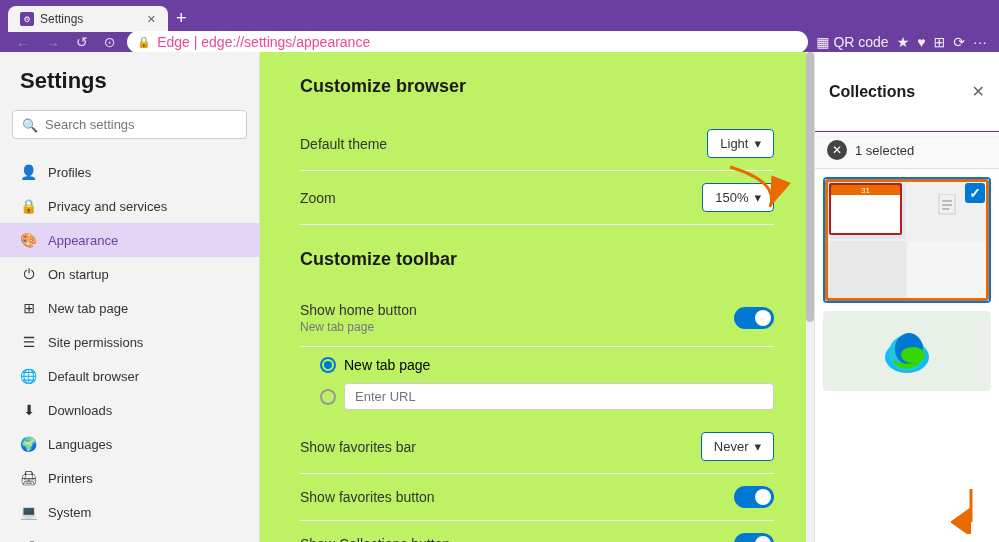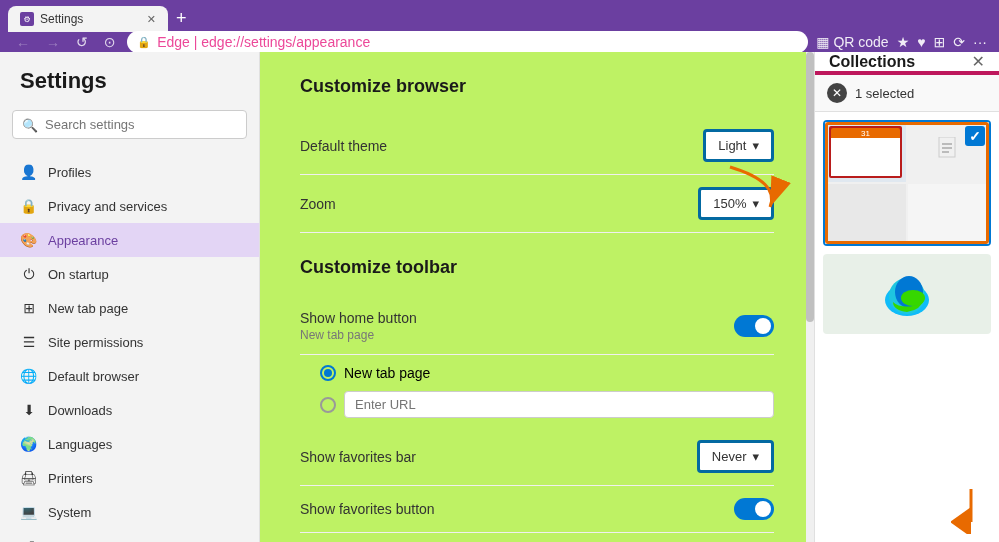--- a/index.html
+++ b/index.html
@@ -33,35 +33,35 @@
     .nav-item { display: flex; align-items: center; gap: 10px; padding: 8px 20px; cursor: pointer; color: #333; font-size: 13px; border-radius: 0; }
     .nav-item.active { background: #e3d5f5; color: #6b3fa0; font-weight: 500; }
     .nav-item .nav-icon { width: 18px; height: 18px; display: flex; align-items: center; justify-content: center; font-size: 14px; flex-shrink: 0; }
 
     
     .content { flex: 1; background: #bef264; overflow-y: auto; padding: 24px 40px; }
     .section-title { font-size: 18px; font-weight: 600; color: #1a1a1a; margin-bottom: 20px; }
     .setting-row { display: flex; align-items: center; justify-content: space-between; padding: 12px 0; border-bottom: 1px solid #f0f0f0; }
     .setting-label { font-size: 14px; color: #333; }
     .setting-sublabel { font-size: 12px; color: #777; margin-top: 2px; }
-    .dropdown-btn { display: flex; align-items: center; gap: 6px; padding: 6px 12px; border: 3px solid #0369a1; border-radius: 4px; background: white; cursor: pointer; font-size: 13px; color: #333; }
+    .dropdown-btn { display: flex; align-items: center; gap: 6px; padding: 6px 12px; border: 1px solid #0369a1; border-radius: 4px; background: white; cursor: pointer; font-size: 13px; color: #333; }
     .toggle { width: 40px; height: 22px; background: #0078d4; border-radius: 11px; position: relative; cursor: pointer; flex-shrink: 0; }
     .toggle::after { content: ''; position: absolute; width: 16px; height: 16px; background: white; border-radius: 50%; top: 3px; right: 3px; }
     .radio-group { display: flex; flex-direction: column; gap: 10px; padding: 10px 0 10px 20px; }
     .radio-row { display: flex; align-items: center; gap: 8px; }
     .radio-btn { width: 16px; height: 16px; border-radius: 50%; border: 2px solid #0078d4; display: flex; align-items: center; justify-content: center; flex-shrink: 0; }
     .radio-btn.checked::after { content: ''; width: 8px; height: 8px; background: #0078d4; border-radius: 50%; display: block; }
     .radio-btn.empty { border-color: #999; }
     .url-input { flex: 1; padding: 5px 10px; border: 1px solid #ccc; border-radius: 4px; font-size: 13px; color: #999; }
     .url-input-row { display: flex; align-items: center; gap: 8px; padding: 4px 0 4px 20px; }
     .section-gap { margin-top: 24px; }
 
     
     .collections-panel { width: 185px; background: white; border-left: 1px solid #e0e0e0; display: flex; flex-direction: column; flex-shrink: 0; }
-    .collections-header { display: flex; align-items: center; justify-content: space-between; padding: 0 14px; border-bottom: 4px solid #be185d; }
+    .collections-header { display: flex; align-items: center; justify-content: space-between; padding: 30px 14px; border-bottom: 1px solid #be185d; }
     .collections-title { font-size: 16px; font-weight: 600; color: #1a1a1a; }
     .collections-close { color: #666; cursor: pointer; font-size: 16px; }
     .selected-bar { display: flex; align-items: center; gap: 8px; padding: 8px 12px; background: #f9f9f9; border-bottom: 1px solid #e0e0e0; }
     .selected-x { width: 20px; height: 20px; background: #444; border-radius: 50%; display: flex; align-items: center; justify-content: center; color: white; font-size: 12px; cursor: pointer; }
     .selected-text { font-size: 13px; color: #333; }
     .collections-items { flex: 1; overflow-y: auto; padding: 8px; }
     .collection-card { border: 2px solid #0078d4; border-radius: 4px; margin-bottom: 8px; overflow: hidden; position: relative; }
     .collection-card-inner { display: grid; grid-template-columns: 1fr 1fr; gap: 2px; background: #f0f0f0; }
     .collection-thumb { background: #e8e8e8; height: 60px; display: flex; align-items: center; justify-content: center; font-size: 20px; }
     .collection-thumb.calendar { background: #e0e8f0; font-size: 11px; color: #333; padding: 4px; }

